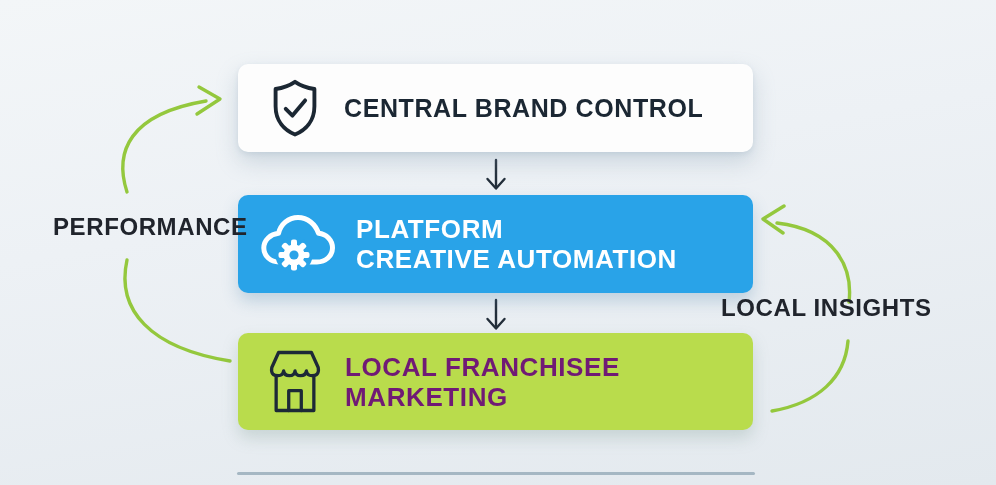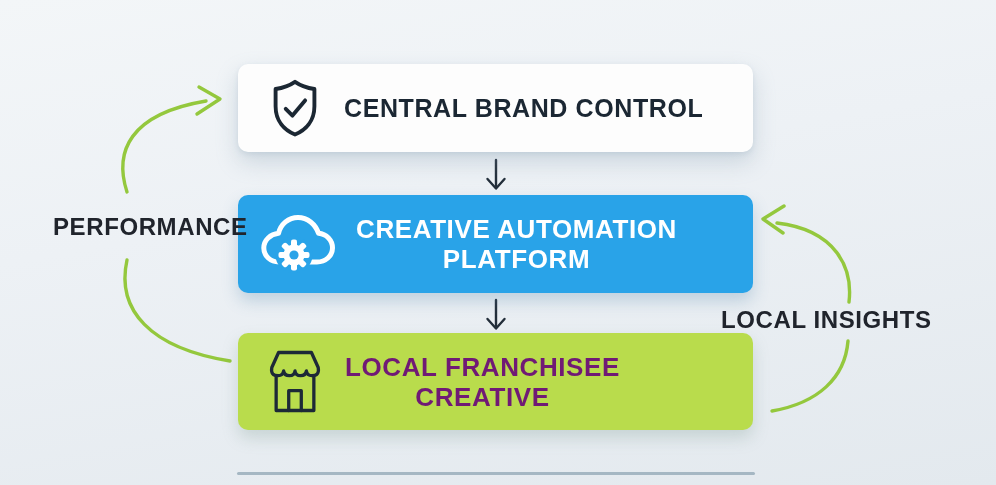--- a/index.html
+++ b/index.html
@@ -1,20 +1,19 @@
 <!DOCTYPE html>
 <html><head>
 <meta charset="utf-8">
 <style>
   html,body{margin:0;padding:0;background:#dfe5ea;}
   .stage{
     position:relative;width:996px;height:485px;overflow:hidden;
     background:linear-gradient(170deg,#f3f6f8 0%,#edf1f5 40%,#e3e9ee 100%);
     font-family:"Liberation Sans","DejaVu Sans",sans-serif;
-    text-align:center;
   }
   .node{
     position:absolute;left:238px;width:515px;display:flex;align-items:center;
     border-radius:10px;box-sizing:border-box;
   }
   .node-brand{top:64px;height:88px;background:#fdfdfd;
     box-shadow:0 10px 22px rgba(130,155,175,.32),0 2px 5px rgba(130,155,175,.18);}
   .node-platform{top:195px;height:98px;background:#29a3e8;
     box-shadow:0 8px 16px rgba(90,140,175,.30);}
   .node-local{top:333px;height:97px;background:#b9dc4c;
@@ -28,21 +27,21 @@
   }
   .node-brand .node-title{font-size:25px;color:#1b2733;}
   .node-platform .node-title{font-size:26px;color:#ffffff;}
   .node-local .node-title{font-size:26px;color:#701a75;}
   .node-title span{display:block;}
   .side-label{
     position:absolute;font-size:24px;font-weight:600;letter-spacing:.6px;
     color:#20242c;white-space:nowrap;
   }
   .label-performance{left:53px;top:213px;}
-  .label-insights{left:721px;top:306px;}
+  .label-insights{left:721px;top:294px;}
   .overlay{position:absolute;left:0;top:0;pointer-events:none;}
   .divider{
     position:absolute;left:237px;top:472px;width:518px;height:3px;
     background:#9db1be;border-radius:2px;opacity:.9;
   }
 </style>
 </head>
 <body>
 
 <div class="stage">
@@ -97,36 +96,36 @@
             <rect x="30" y="26.5" width="6" height="31" rx="2" transform="rotate(45 33 42)"></rect>
             <rect x="30" y="26.5" width="6" height="31" rx="2" transform="rotate(90 33 42)"></rect>
             <rect x="30" y="26.5" width="6" height="31" rx="2" transform="rotate(135 33 42)"></rect>
           </g>
           <circle cx="33" cy="42" r="10.5"></circle>
         </g>
         <circle cx="33" cy="42" r="4.6" fill="#29a3e8"></circle>
       </svg>
     </span>
     <div class="node-title">
+      <span>PLATFORM</span>
       <span>CREATIVE AUTOMATION</span>
-      <span>PLATFORM</span>
     </div>
   </div>
 
   <div class="node node-local">
     <span class="icon">
       <svg width="58" height="68" viewBox="0 0 60 70" fill="none" stroke="#1d2937" stroke-width="3.4" stroke-linecap="round" stroke-linejoin="round">
         <path d="M13 4.5 L47 4.5 L54 20 Q55.5 28.5 47.5 28.5 Q42.5 28.5 41.8 23.5 Q41 28.5 35.8 28.5 Q30.6 28.5 30 23.5 Q29.4 28.5 24.2 28.5 Q19 28.5 18.2 23.5 Q17.5 28.5 12.5 28.5 Q4.5 28.5 6 20 Z"></path>
         <path d="M10.5 30 L10.5 64.5 L49.5 64.5 L49.5 30"></path>
         <path d="M23.5 64.5 L23.5 44 L36.5 44 L36.5 64.5"></path>
       </svg>
     </span>
     <div class="node-title">
       <span>LOCAL FRANCHISEE</span>
-      <span>CREATIVE</span>
+      <span>MARKETING</span>
     </div>
   </div>
 
   <div class="side-label label-performance">PERFORMANCE</div>
   <div class="side-label label-insights">LOCAL INSIGHTS</div>
 
   <div class="divider"></div>
 
 </div>
 

